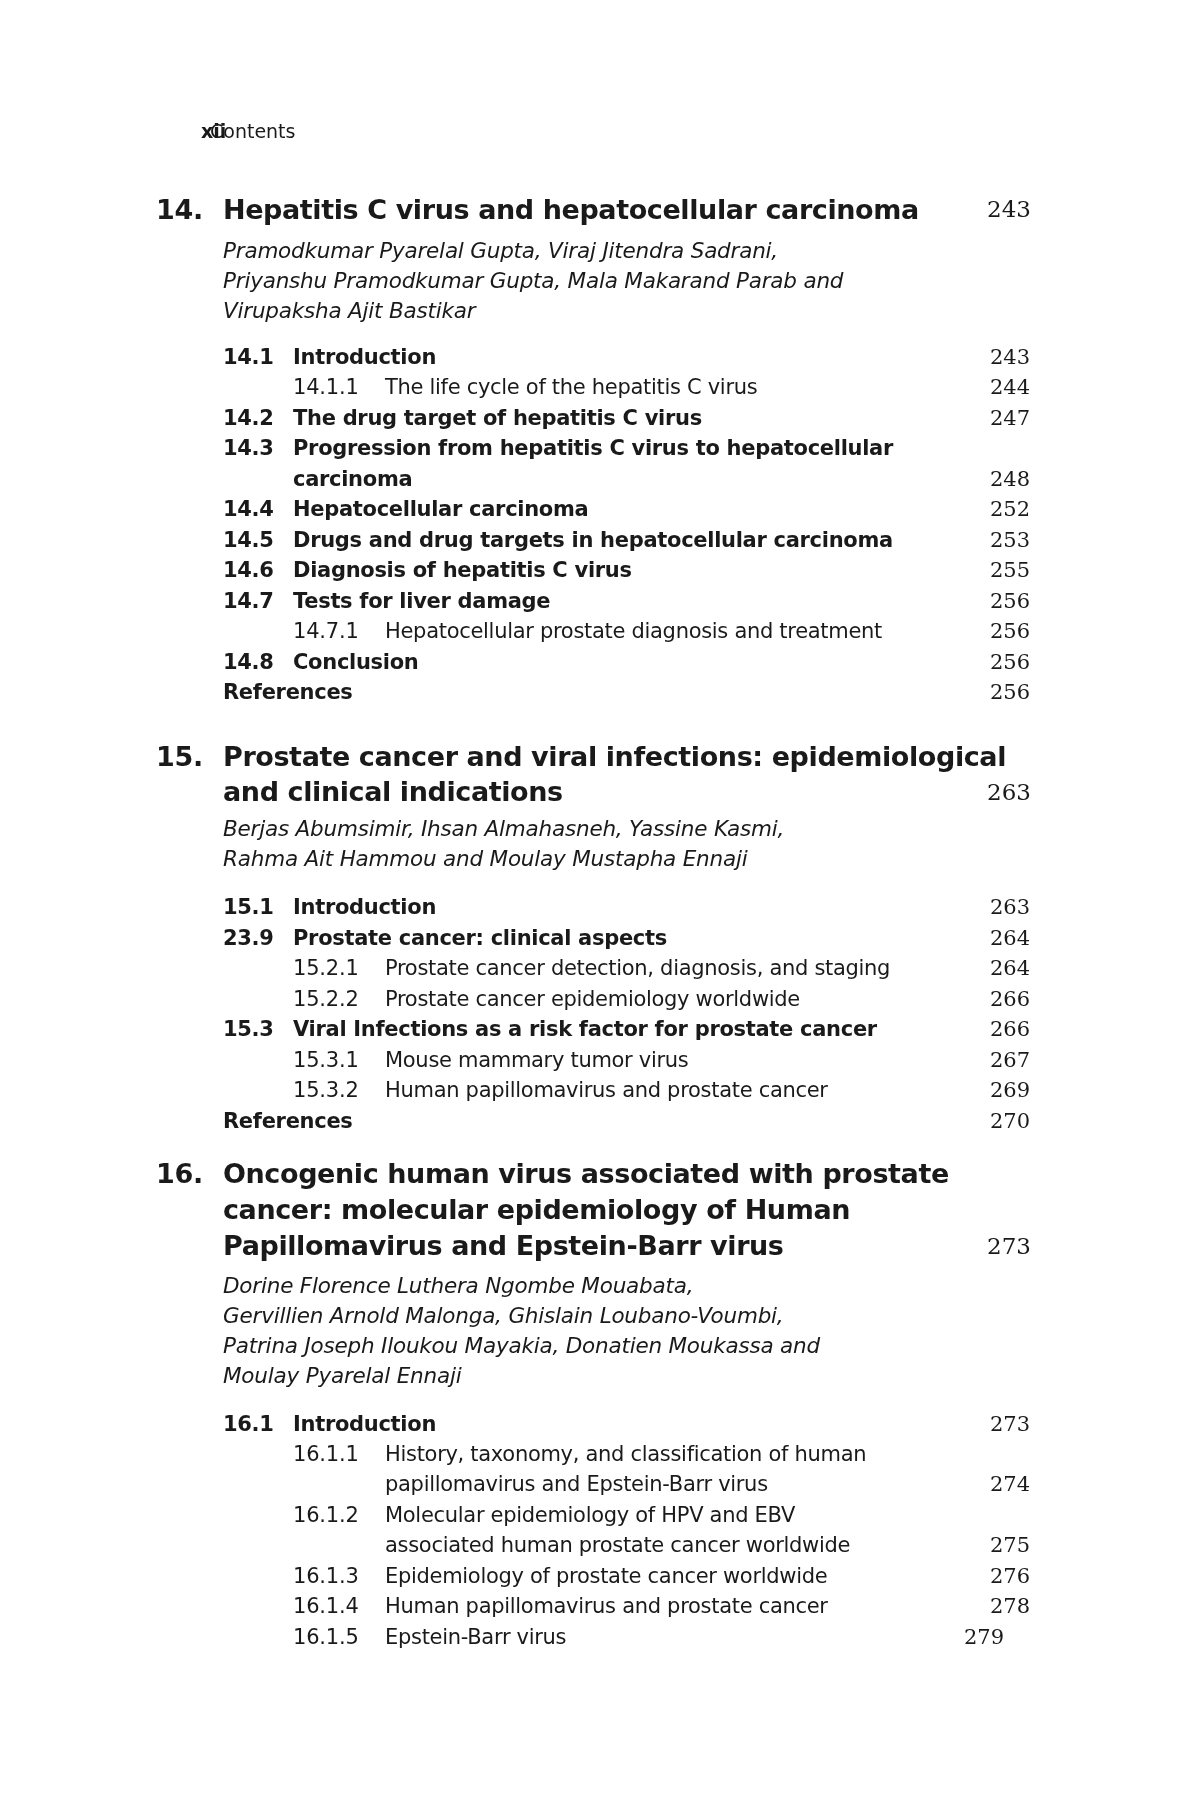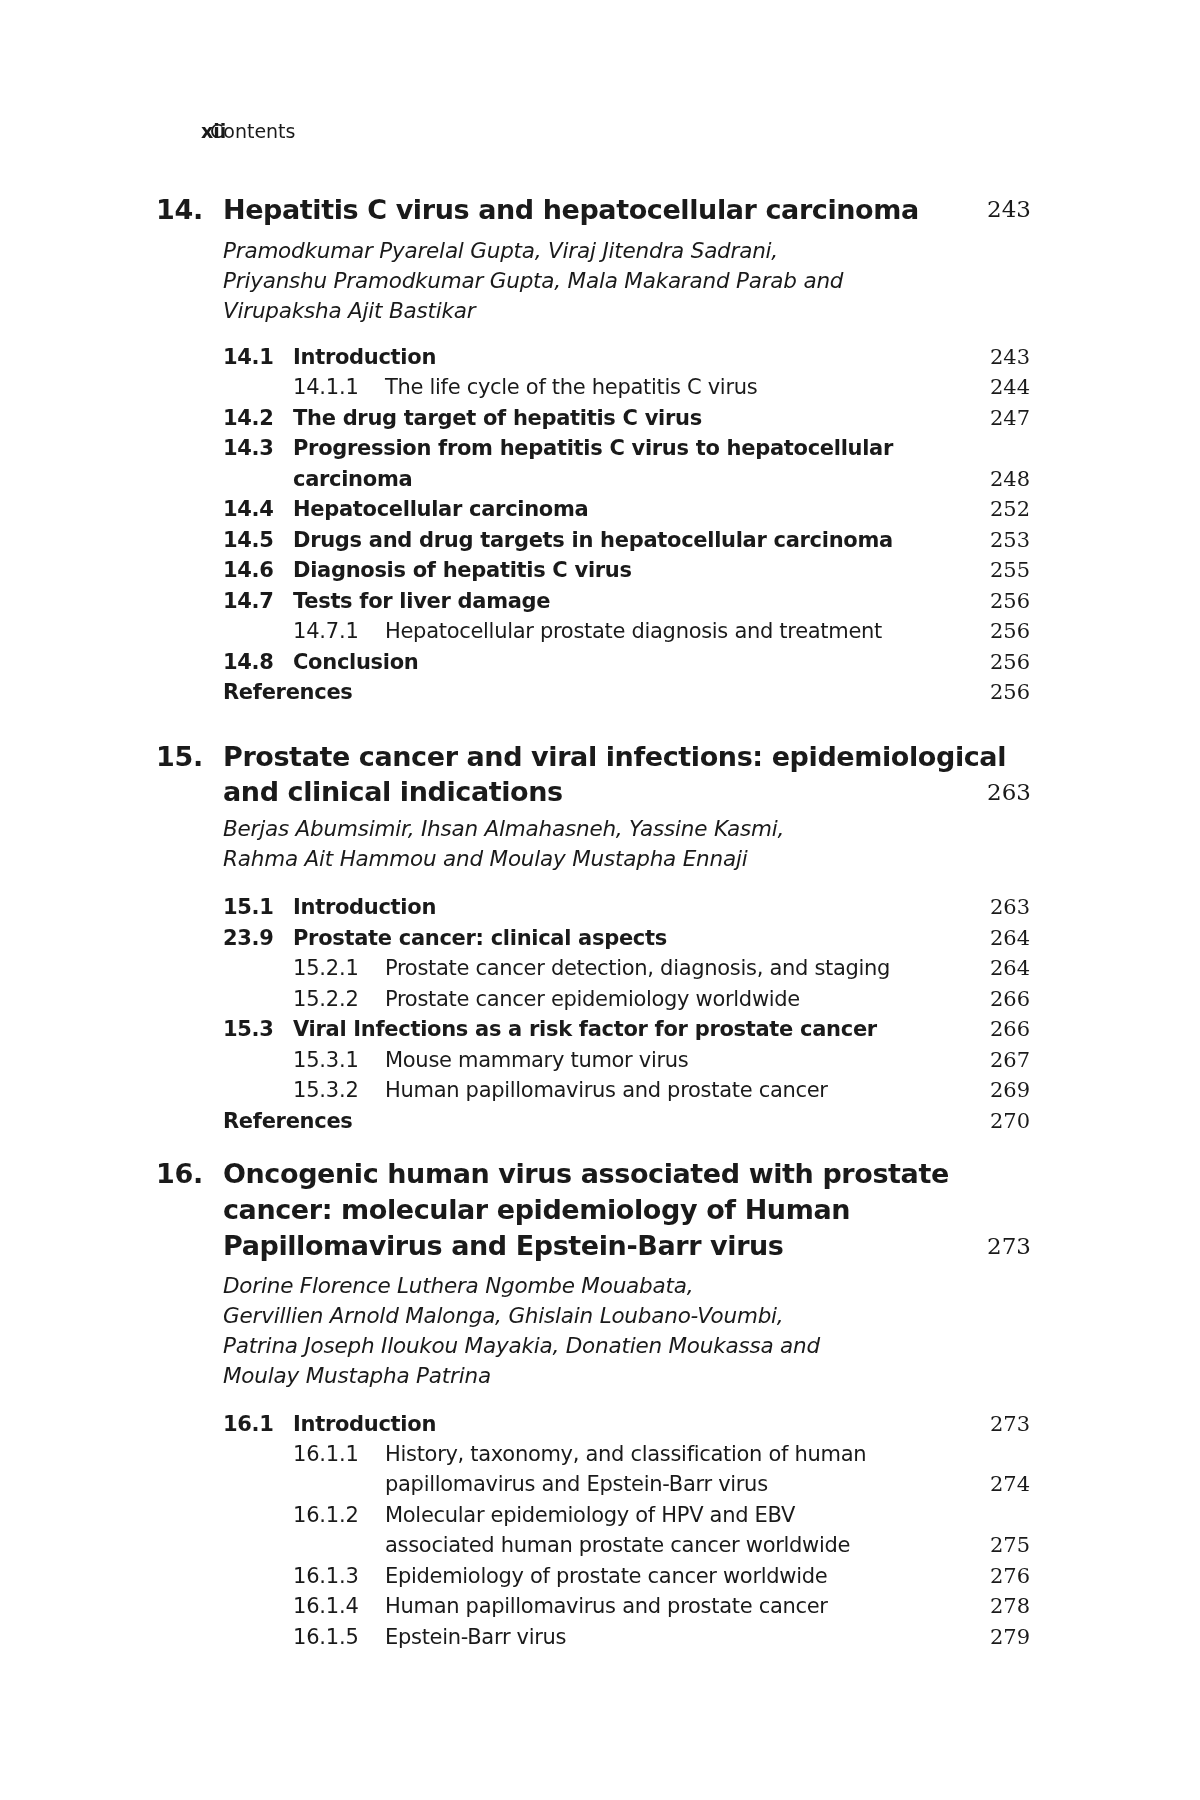--- a/index.html
+++ b/index.html
@@ -160,21 +160,21 @@
 <div>
   <span class="abs ch-num" style="left:156px; top:1160px;">16.</span>
   <span class="abs ch-title" style="left:223px; top:1160px;">Oncogenic human virus associated with prostate</span>
   <span class="abs ch-title" style="left:223px; top:1196px;">cancer: molecular epidemiology of Human</span>
   <span class="abs ch-title" style="left:223px; top:1232px;">Papillomavirus and Epstein-Barr virus</span>
   <span class="abs ch-page" style="left:987px; top:1235px;">273</span>
 
   <span class="abs author" style="left:223px; top:1275px;">Dorine Florence Luthera Ngombe Mouabata,</span>
   <span class="abs author" style="left:223px; top:1305px;">Gervillien Arnold Malonga, Ghislain Loubano-Voumbi,</span>
   <span class="abs author" style="left:223px; top:1335px;">Patrina Joseph Iloukou Mayakia, Donatien Moukassa and</span>
-  <span class="abs author" style="left:223px; top:1365px;">Moulay Mustapha Patrina</span>
+  <span class="abs author" style="left:223px; top:1365px;">Moulay Pyarelal Ennaji</span>
 
   <div>
     <span class="abs s-num" style="left:223px; top:1414px;">16.1</span>
     <span class="abs s-title" style="left:293px; top:1414px;">Introduction</span>
     <span class="abs page" style="left:970px; top:1414px;">273</span>
   </div>
 
   <div>
     <span class="abs ss-num" style="left:293px; top:1444px;">16.1.1</span>
     <span class="abs ss-title" style="left:385px; top:1444px;">History, taxonomy, and classification of human</span>
@@ -197,15 +197,15 @@
 
   <div>
     <span class="abs ss-num" style="left:293px; top:1596px;">16.1.4</span>
     <span class="abs ss-title" style="left:385px; top:1596px;">Human papillomavirus and prostate cancer</span>
     <span class="abs page" style="left:970px; top:1596px;">278</span>
   </div>
 
   <div>
     <span class="abs ss-num" style="left:293px; top:1627px;">16.1.5</span>
     <span class="abs ss-title" style="left:385px; top:1627px;">Epstein-Barr virus</span>
-    <span class="abs page" style="left:970px; top:1627px;">279</span>
+    <span class="abs page" style="left:944px; top:1627px;">279</span>
   </div>
 </div>
 
 </body></html>

